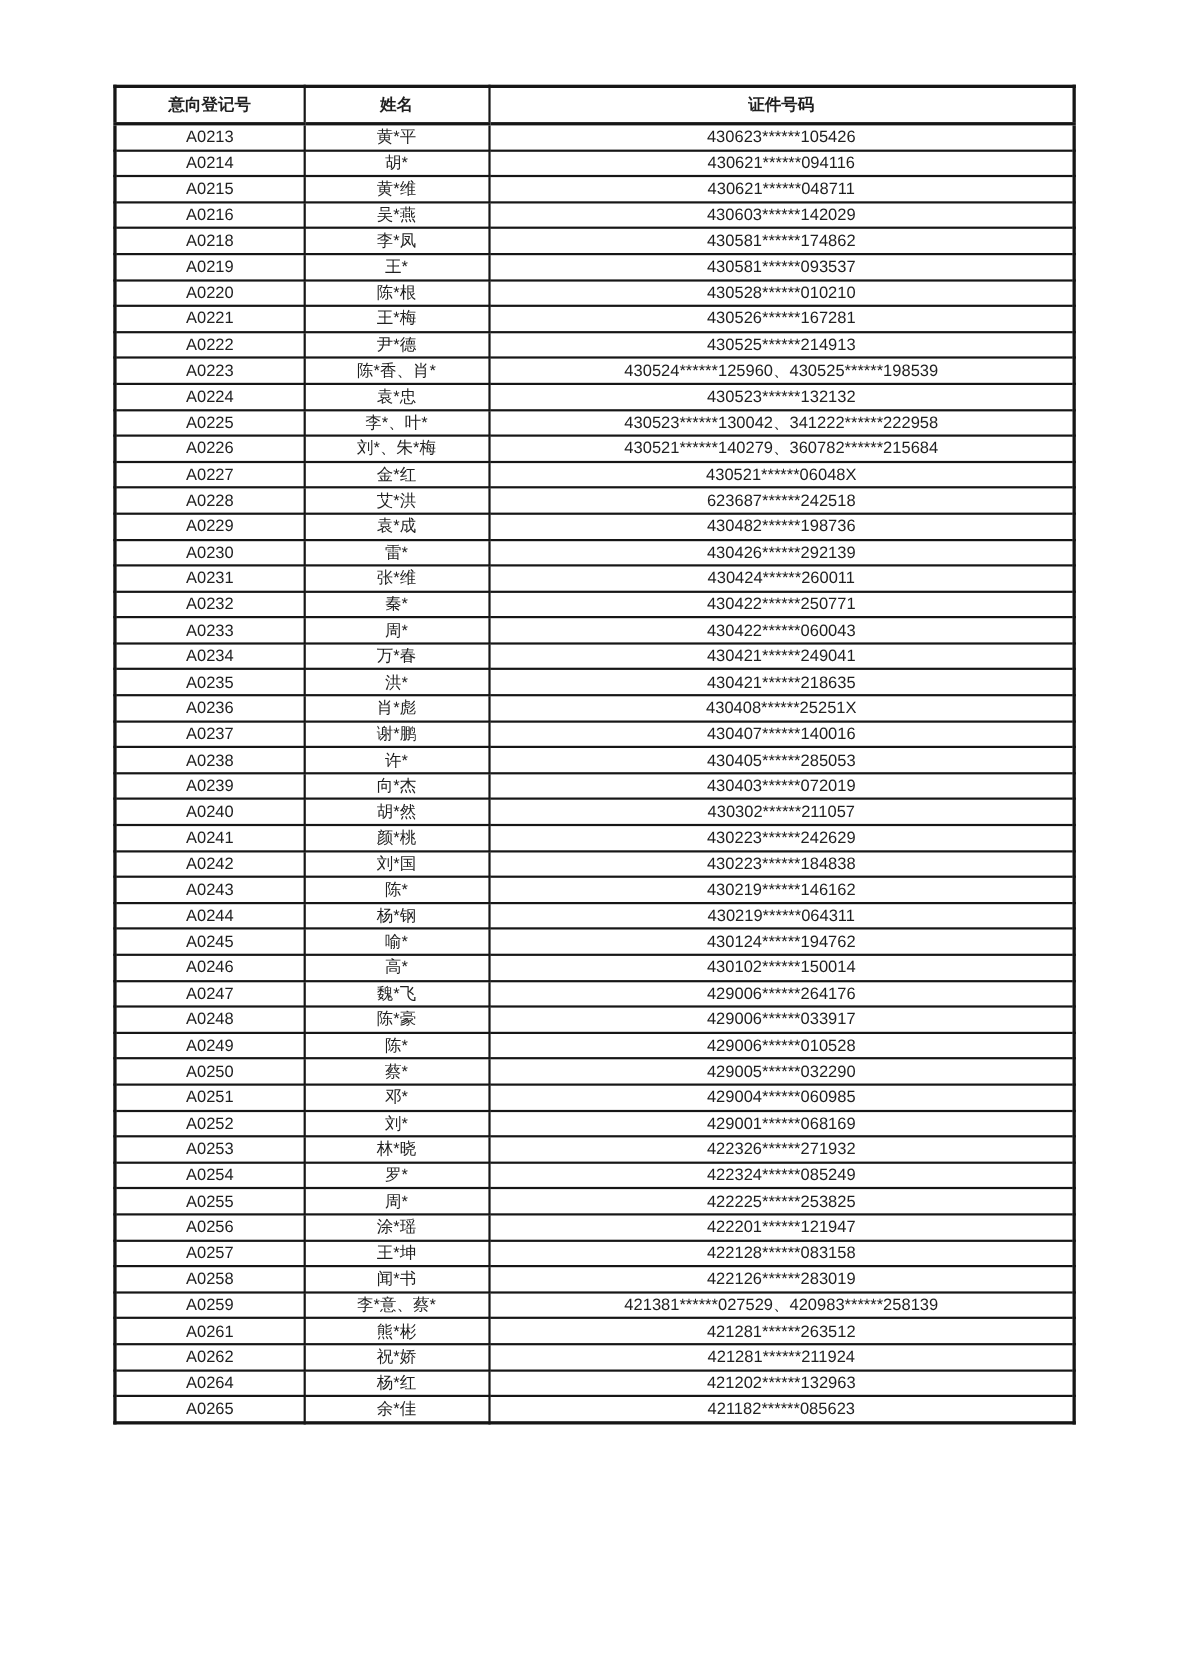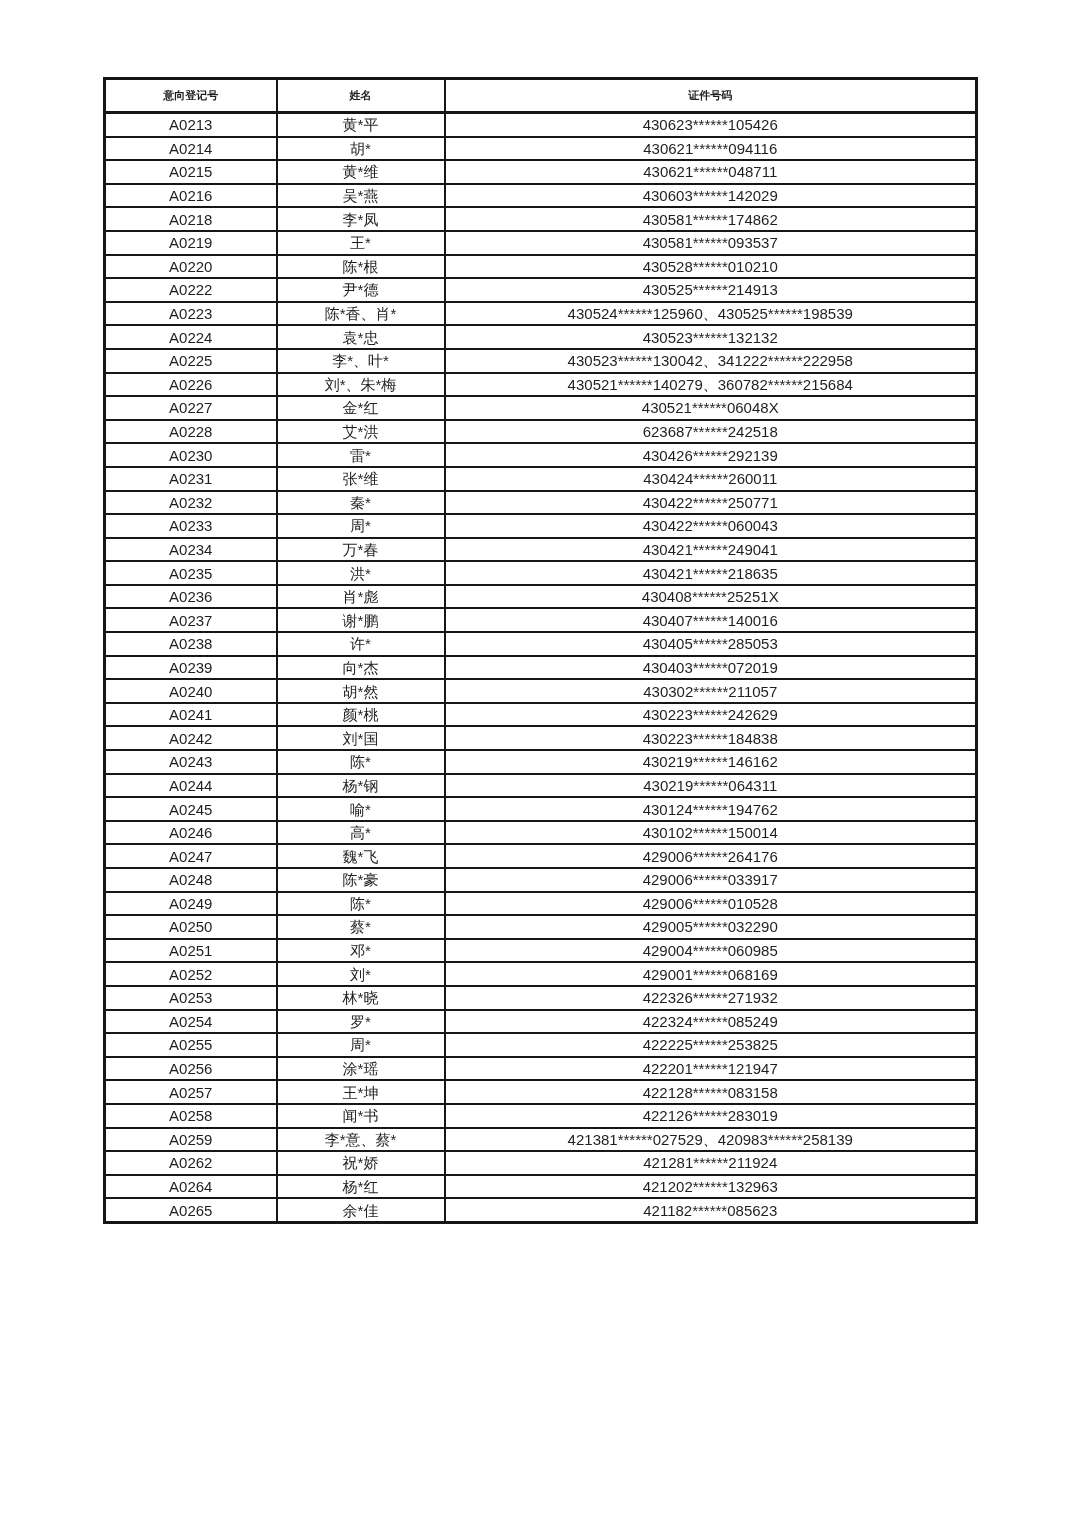--- a/index.html
+++ b/index.html
@@ -31,21 +31,21 @@
     border: 2px solid #161616;
     text-align: center;
     vertical-align: middle;
     padding: 0;
     overflow: hidden;
     white-space: nowrap;
   }
   table.roster { border: 3px solid #161616; }
   table.roster th {
     height: 31px;
-    font-size: 11px;
+    font-size: 15px;
     font-weight: bold;
     border-bottom-width: 3px;
   }
   table.roster td {
     height: 21.6px;
     font-size: 15px;
     font-weight: normal;
     line-height: 1;
   }
 </style>
@@ -96,20 +96,25 @@
           <td>A0219</td>
           <td>王*</td>
           <td>430581******093537</td>
         </tr>
         <tr>
           <td>A0220</td>
           <td>陈*根</td>
           <td>430528******010210</td>
         </tr>
         <tr>
+          <td>A0221</td>
+          <td>王*梅</td>
+          <td>430526******167281</td>
+        </tr>
+        <tr>
           <td>A0222</td>
           <td>尹*德</td>
           <td>430525******214913</td>
         </tr>
         <tr>
           <td>A0223</td>
           <td>陈*香、肖*</td>
           <td>430524******125960、430525******198539</td>
         </tr>
         <tr>
@@ -131,20 +136,25 @@
           <td>A0227</td>
           <td>金*红</td>
           <td>430521******06048X</td>
         </tr>
         <tr>
           <td>A0228</td>
           <td>艾*洪</td>
           <td>623687******242518</td>
         </tr>
         <tr>
+          <td>A0229</td>
+          <td>袁*成</td>
+          <td>430482******198736</td>
+        </tr>
+        <tr>
           <td>A0230</td>
           <td>雷*</td>
           <td>430426******292139</td>
         </tr>
         <tr>
           <td>A0231</td>
           <td>张*维</td>
           <td>430424******260011</td>
         </tr>
         <tr>
@@ -279,20 +289,25 @@
         </tr>
         <tr>
           <td>A0258</td>
           <td>闻*书</td>
           <td>422126******283019</td>
         </tr>
         <tr>
           <td>A0259</td>
           <td>李*意、蔡*</td>
           <td>421381******027529、420983******258139</td>
+        </tr>
+        <tr>
+          <td>A0261</td>
+          <td>熊*彬</td>
+          <td>421281******263512</td>
         </tr>
         <tr>
           <td>A0262</td>
           <td>祝*娇</td>
           <td>421281******211924</td>
         </tr>
         <tr>
           <td>A0264</td>
           <td>杨*红</td>
           <td>421202******132963</td>

